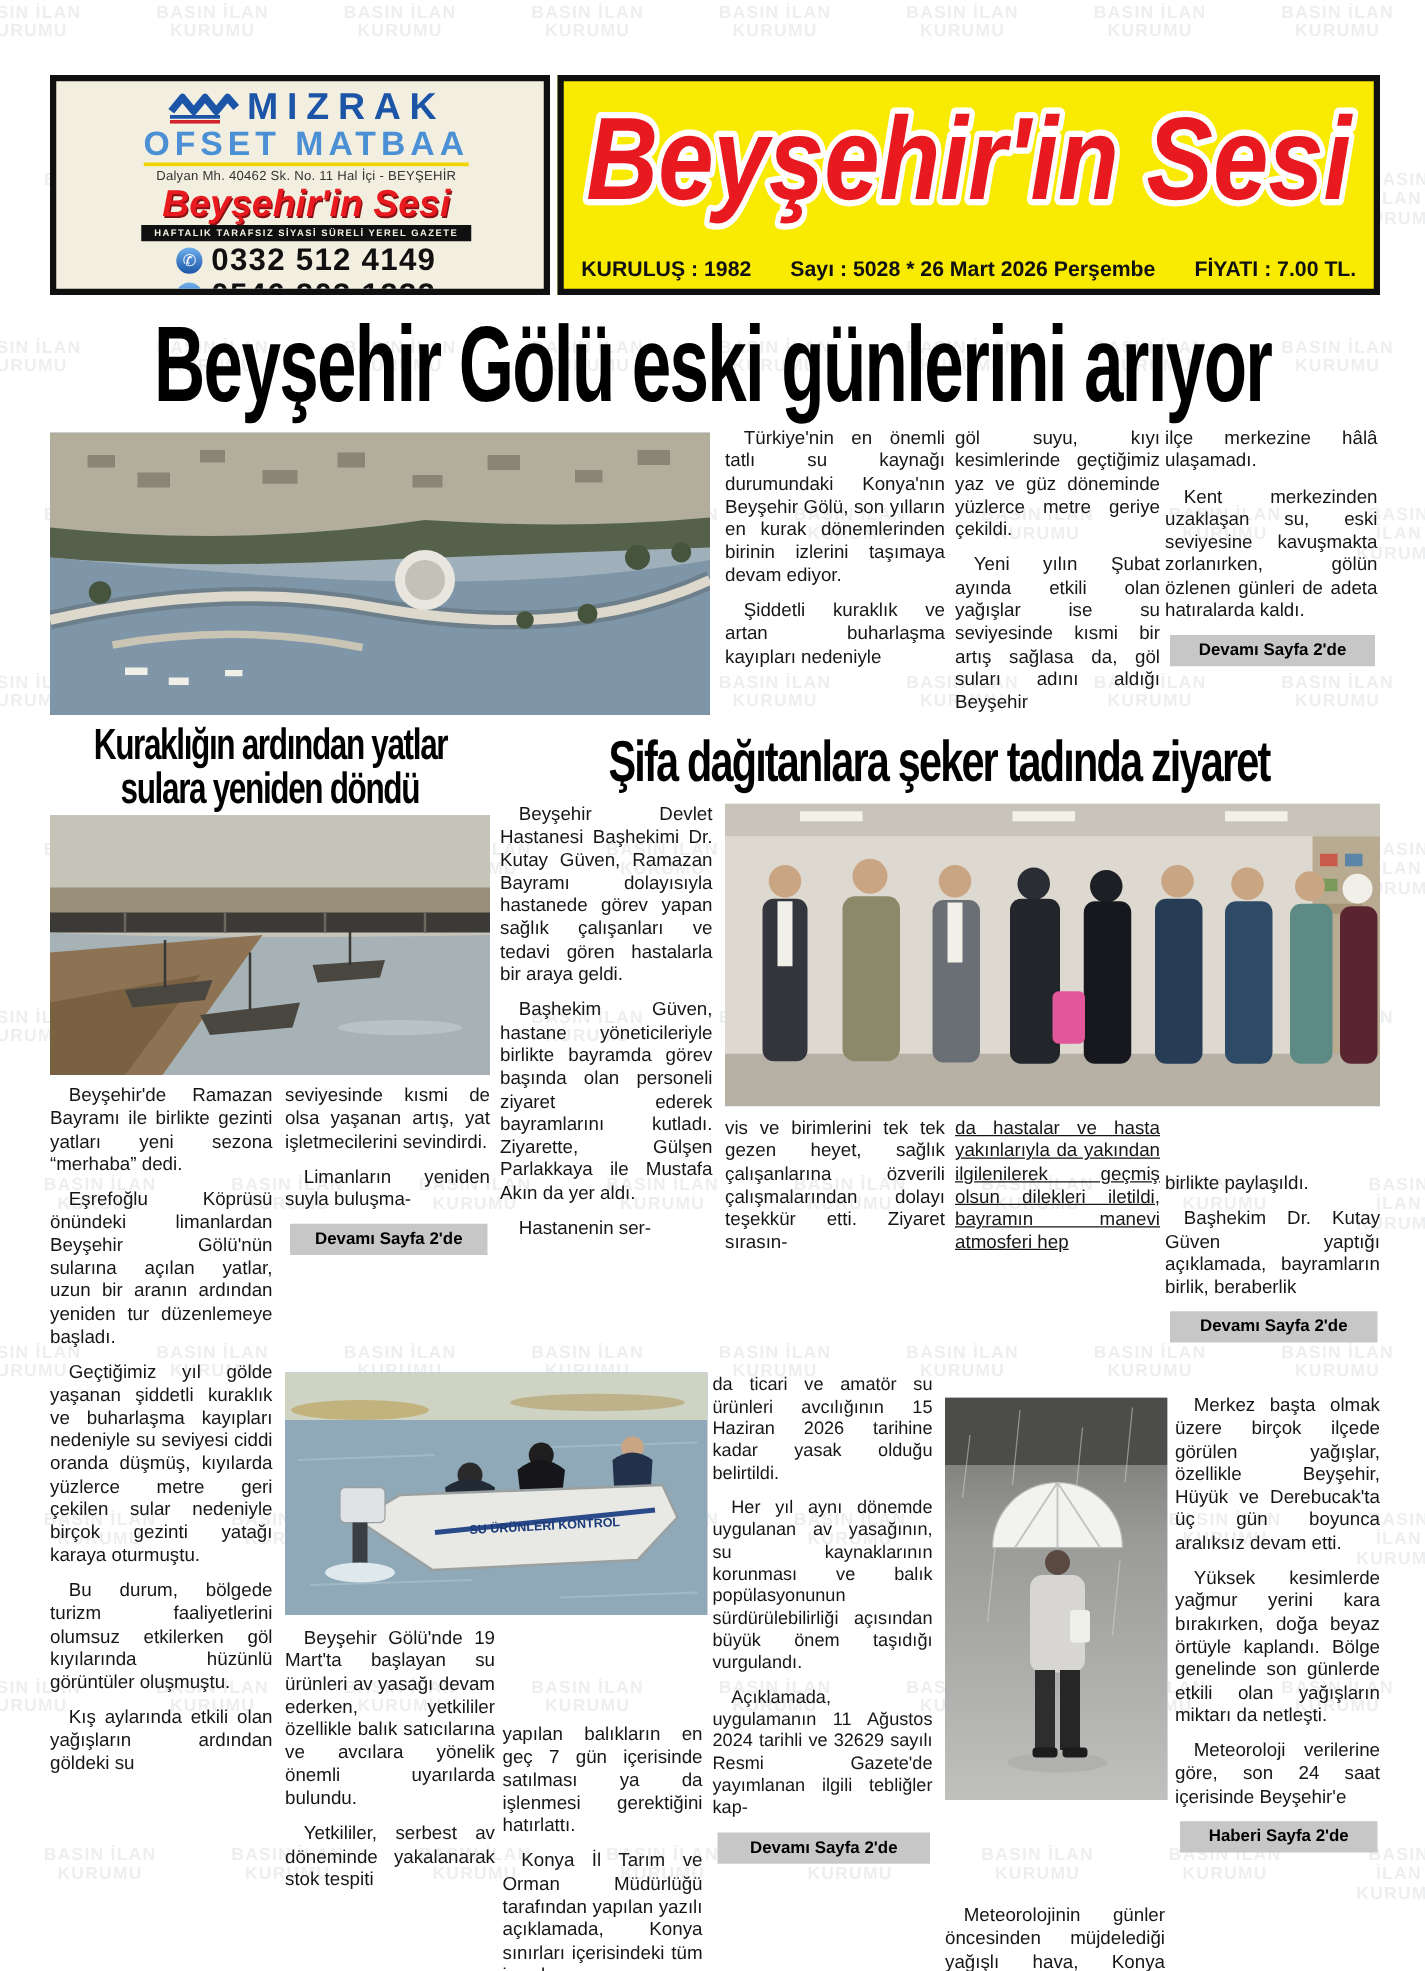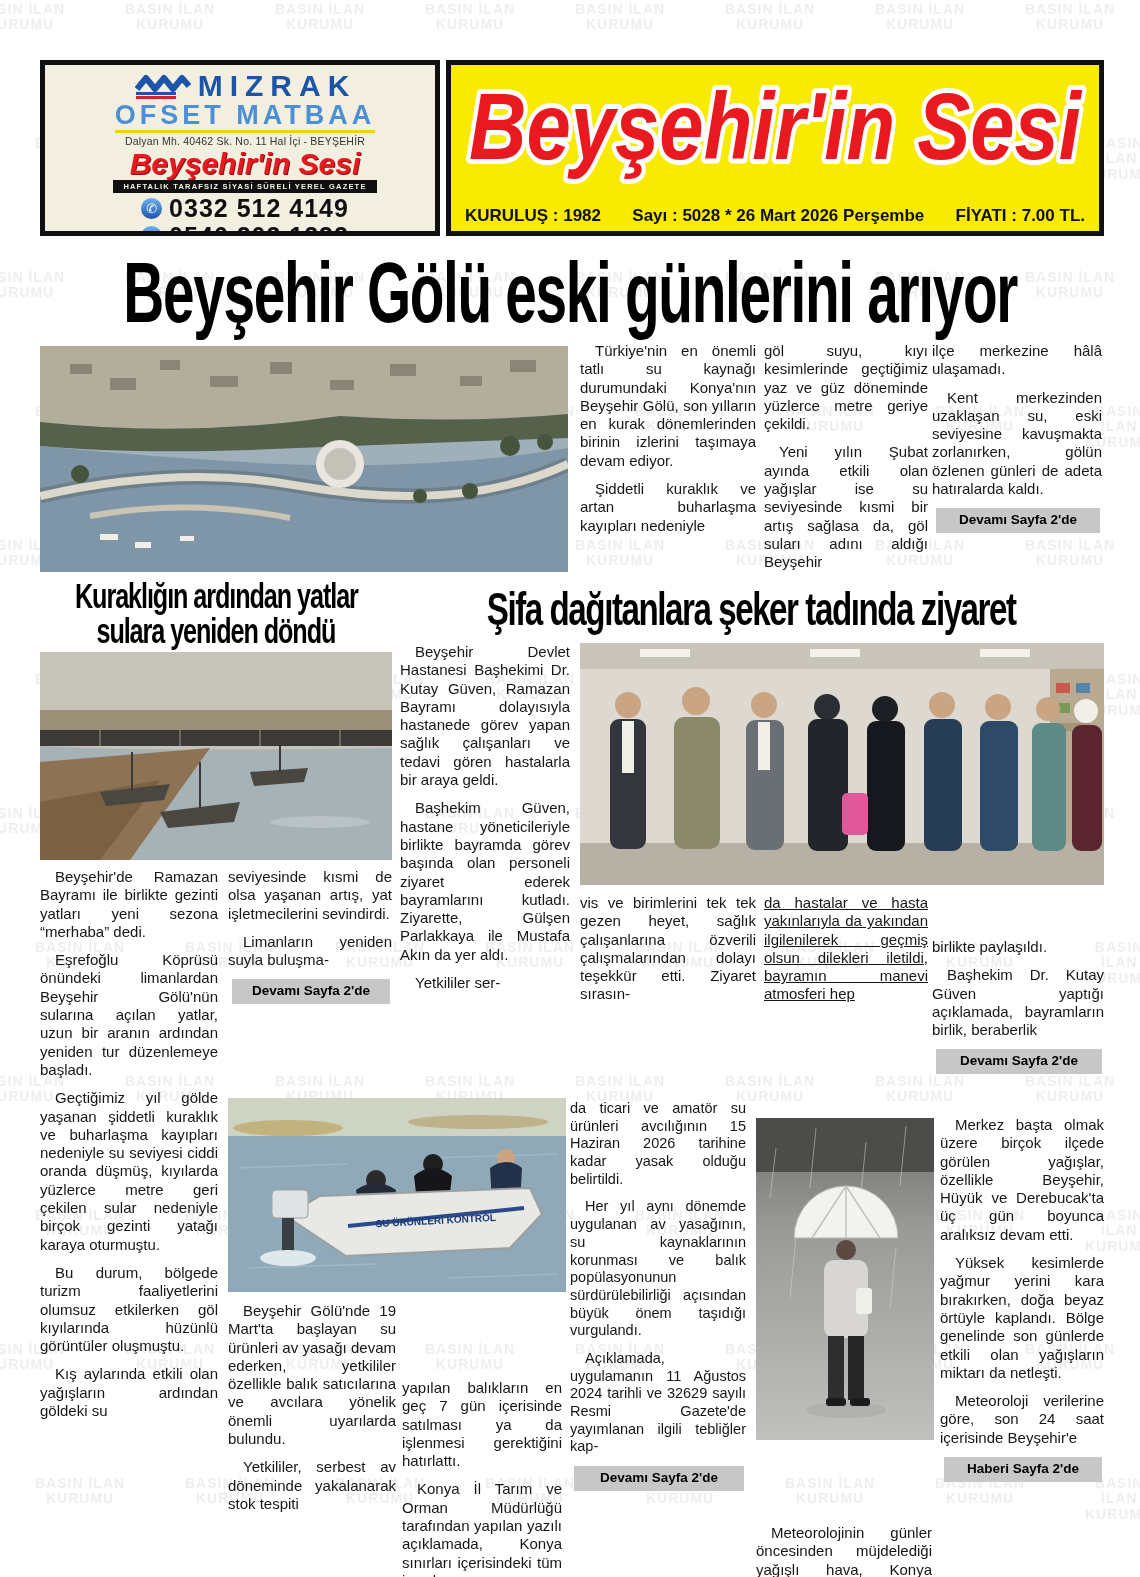--- a/index.html
+++ b/index.html
@@ -380,21 +380,21 @@
     <div class="more">Devamı Sayfa 2'de</div>
   </div>
 
   <div class="abs headline" style="left:398px;top:584px;width:706px;height:50px;font-size:46px;--sx:.72;">
     <span>Şifa dağıtanlara şeker tadında ziyaret</span>
   </div>
 
   <div class="abs col" style="left:400px;top:643px;width:170px;">
     <p>Beyşehir Devlet Hastanesi Başhekimi Dr. Kutay Güven, Ramazan Bayramı dolayısıyla hastanede görev yapan sağlık çalışanları ve tedavi gören hastalarla bir araya geldi.</p>
     <p>Başhekim Güven, hastane yöneticileriyle birlikte bayramda görev başında olan personeli ziyaret ederek bayramlarını kutladı. Ziyarette, Gülşen Parlakkaya ile Mustafa Akın da yer aldı.</p>
-    <p>Yetkililer ser-</p>
+    <p>Hastanenin ser-</p>
   </div>
 
   <div class="photo" style="left:580px;top:643px;width:524px;height:242px;">
     <svg viewBox="0 0 524 242" preserveAspectRatio="none">
       <rect width="524" height="242" fill="#ded9d0"></rect>
       <rect width="524" height="26" fill="#c9c4ba"></rect>
       <rect x="60" y="6" width="50" height="8" fill="#f2f1ea"></rect>
       <rect x="230" y="6" width="50" height="8" fill="#f2f1ea"></rect>
       <rect x="400" y="6" width="50" height="8" fill="#f2f1ea"></rect>
       <rect x="470" y="26" width="54" height="180" fill="#b9ab92"></rect>

